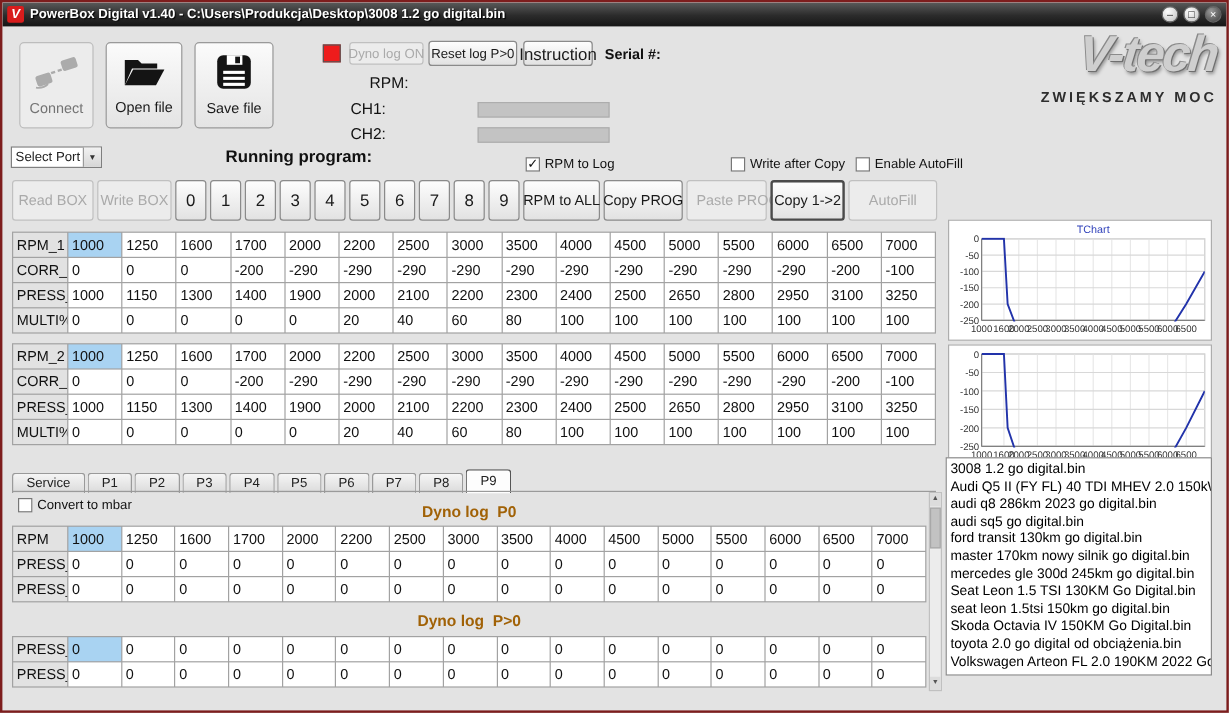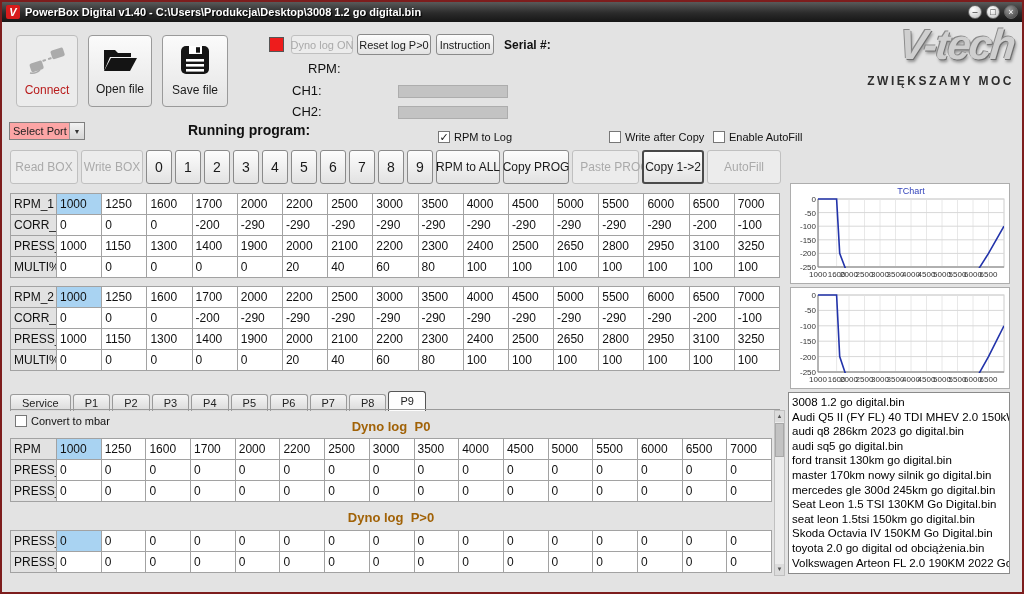--- a/index.html
+++ b/index.html
@@ -26,33 +26,33 @@
     background: radial-gradient(circle at 35% 30%, #ffffff, #bdbdbd);
     border: 1px solid #666; color: #222; font-size: 9px; line-height: 12px; text-align: center; cursor: pointer;
   }
   .wbtn.close { background: radial-gradient(circle at 35% 30%, #9a9a9a, #3c3c3c); color: #fff; }
   
   .bigbtn {
     position: absolute; display: flex; flex-direction: column; align-items: center; justify-content: center; gap: 5px;
     background: linear-gradient(#fbfbfb, #e4e4e4); border: 1px solid #9a9a9a; border-radius: 4px;
     font-size: 12px; color: #1a1a1a; cursor: pointer;
   }
-  .bigbtn.disabled { color: #b91c1c; border-color: #bdbdbd; background: #ececec; cursor: default; }
+  .bigbtn.disabled { color: #737373; border-color: #bdbdbd; background: #ececec; cursor: default; }
   .btn {
     display: flex; align-items: center; justify-content: center;
     background: linear-gradient(#fdfdfd, #e2e2e2); border: 1px solid #8a8a8a; border-radius: 3px;
     font-size: 12px; color: #1a1a1a; cursor: pointer; white-space: nowrap;
   }
   .btn.disabled { color: #aaaaaa; border-color: #c0c0c0; background: #ececec; cursor: default; }
   .btn.strong { border: 2px solid #4a4a4a; }
   .red-ind { position: absolute; background: #ee1c1c; border: 1px solid #555; }
   .lab { position: absolute; font-size: 13px; color: #111; }
   .pbar { position: absolute; background: #c3c3c3; border: 1px solid #adadad; }
   .combo {
-    position: absolute; background: #fca5a5; border: 1px solid #7f7f7f; font-size: 11px; color: #222;
+    position: absolute; background: #ffffff; border: 1px solid #7f7f7f; font-size: 11px; color: #222;
     display: flex; align-items: center; cursor: pointer;
   }
   .combo .ctext { flex: 1; padding-left: 3px; }
   .combo .carrow { width: 15px; height: 100%; background: linear-gradient(#f2f2f2,#d6d6d6); border-left: 1px solid #9a9a9a; font-size: 7px; display: flex; align-items: center; justify-content: center; color: #333; }
   .cbwrap { position: absolute; display: flex; align-items: center; gap: 4px; font-size: 11px; color: #111; }
   .cbx { width: 12px; height: 12px; background: #fff; border: 1px solid #777; font-size: 11px; line-height: 10px; text-align: center; color: #111; cursor: pointer; }
   
   .action-row { position: absolute; left: 8px; top: 148px; height: 34px; display: flex; gap: 3px; }
   .action-row .btn { height: 34px; }
   .digit { width: 26px; font-size: 14px; }
@@ -74,21 +74,21 @@
   .tab.active { height: 20px; line-height: 19px; background: #fdfdfd; border-color: #555; position: relative; }
   .dyno-divider { position: absolute; left: 8px; top: 407px; width: 770px; border-top: 1px solid #9a9a9a; }
   .dyno-title { position: absolute; left: 8px; width: 762px; text-align: center; font-size: 13px; font-weight: bold; color: #a16207; white-space: pre; }
   
   .vscroll { position: absolute; left: 772px; top: 408px; width: 11px; height: 166px; background: #ececec; border: 1px solid #c0c0c0; }
   .sb-arrow { height: 11px; background: #dcdcdc; font-size: 6px; text-align: center; line-height: 11px; color: #555; cursor: pointer; }
   .sb-arrow.down { position: absolute; bottom: 0; left: 0; right: 0; }
   .sb-thumb { position: absolute; top: 12px; left: 0; right: 0; height: 34px; background: #c2c2c2; border: 1px solid #a8a8a8; cursor: grab; }
   
   .chartbox { position: absolute; width: 220px; background: #fff; border: 1px solid #adadad; }
-  .filelist { position: absolute; left: 786px; top: 390px; width: 222px; height: 182px; background: #fff; border: 1px solid #8a8a8a; overflow: hidden; padding: 2px 0 0 3px; }
+  .filelist { position: absolute; left: 786px; top: 379px; width: 222px; height: 182px; background: #fff; border: 1px solid #8a8a8a; overflow: hidden; padding: 2px 0 0 3px; }
   .file-item { font-size: 11.5px; line-height: 14.6px; color: #000; white-space: nowrap; overflow: hidden; cursor: pointer; }
   
   .logo { position: absolute; left: 852px; top: 22px; width: 160px; text-align: right; pointer-events: none; }
   .logo-main {
     font-size: 42px; font-weight: bold; font-style: italic; letter-spacing: -2px;
     color: #cfcfcf; transform: skewX(-6deg);
     text-shadow: -1px -1px 0 #8a8a8a, 1px 1px 0 #6f6f6f, 2px 3px 3px rgba(0,0,0,0.35);
     line-height: 1;
   }
   .logo-sub { margin-top: 8px; font-size: 12px; font-weight: bold; letter-spacing: 2.5px; color: #2e2e2e; }
@@ -143,21 +143,21 @@
         <rect x="6" y="19" width="18" height="2.6" fill="#fff"></rect>
         <rect x="6" y="24" width="18" height="2.6" fill="#fff"></rect>
       </svg>
     </span>
     <span>Save file</span>
   </div>
 
   <div class="red-ind" style="left:267px; top:35px; width:15px; height:15px;"></div>
   <div class="btn disabled" style="position:absolute; left:289px; top:33px; width:62px; height:19px; font-size:11px;">Dyno log ON</div>
   <div class="btn" style="position:absolute; left:355px; top:32px; width:74px; height:21px; font-size:11px;">Reset log P&gt;0</div>
-  <div class="btn" style="position:absolute; left:434px; top:32px; width:58px; height:21px; font-size:11px;">Instruction</div>
+  <div class="btn" style="position:absolute; left:434px; top:32px; width:58px; height:21px; font-size:14px;">Instruction</div>
   <div class="lab" style="left:502px; top:36px; font-weight:bold; font-size:12px;">Serial #:</div>
 
   <div class="lab" style="left:306px; top:59px;">RPM:</div>
   <div class="lab" style="left:290px; top:81px;">CH1:</div>
   <div class="lab" style="left:290px; top:102px;">CH2:</div>
   <div class="pbar" style="left:396px; top:83px; width:110px; height:13px;"></div>
   <div class="pbar" style="left:396px; top:104px; width:110px; height:13px;"></div>
 
   <div class="combo" style="left:7px; top:120px; width:76px; height:18px;">
     <span class="ctext">Select Port</span>

